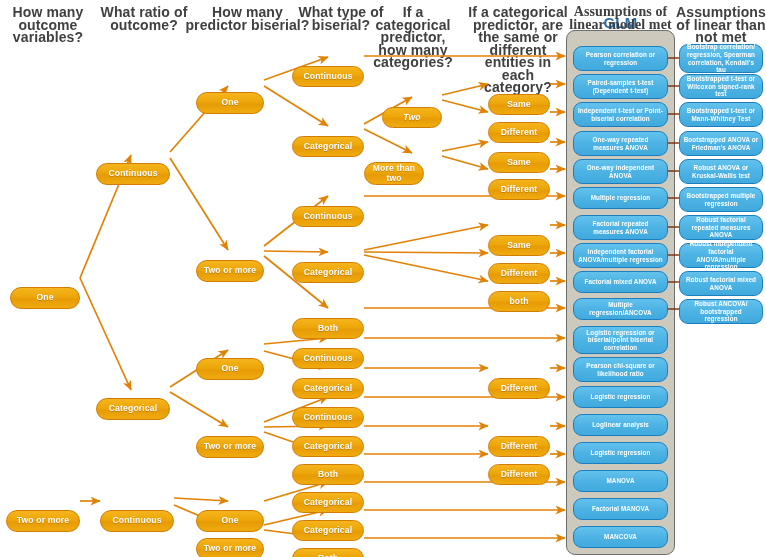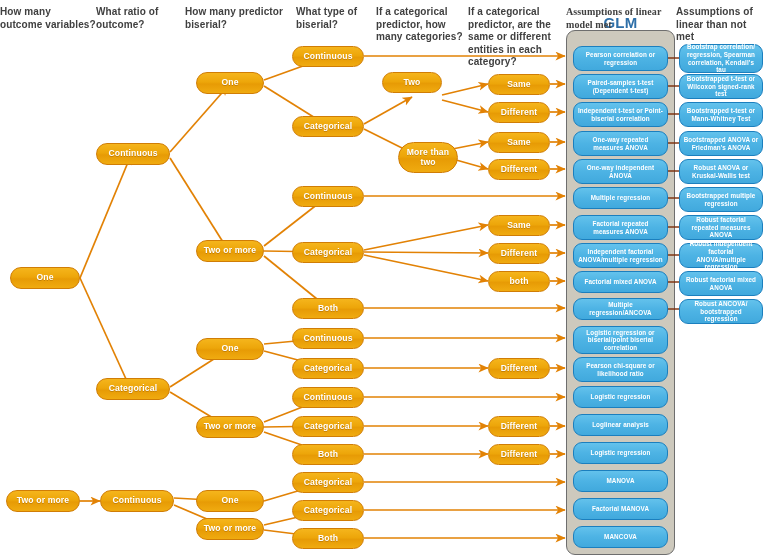--- a/index.html
+++ b/index.html
@@ -10,22 +10,22 @@
   #stage{
     position:relative;
     width:766px;
     height:557px;
     overflow:hidden;
     background:#ffffff;
   }
   
   .col-head{
     position:absolute;
-    text-align:left;
-    font-size:10px;
+    text-align:center;
+    font-size:14px;
     font-weight:bold;
     color:#404040;
     line-height:12.5px;
     letter-spacing:0.1px;
   }
   
   #glm-panel{
     position:absolute;
     left:566px;
     top:30px;
@@ -59,20 +59,21 @@
     font-weight:bold;
     display:flex;
     align-items:center;
     justify-content:center;
     text-align:center;
     line-height:9.5px;
     letter-spacing:0.15px;
     text-shadow:0 0.5px 0 rgba(150,90,0,.45);
     z-index:4;
     padding:0 2px;
+    margin-top:20px;
   }
   
   .bnode{
     position:absolute;
     box-sizing:border-box;
     border-radius:9px;
     background:linear-gradient(to bottom,#63c2ec 0%,#4db3e4 50%,#41a9dd 100%);
     border:1.5px solid #1b7fbe;
     color:#ffffff;
     font-size:6.3px;
@@ -188,21 +189,21 @@
         <line x1="668" y1="282" x2="679" y2="282"></line>
         <line x1="668" y1="309" x2="679" y2="309"></line>
       </g>
   </svg>
 
   <div id="headers">
       <div class="col-head" style="left: 0px; top: 6px; width: 96px;">How many outcome variables?</div>
       <div class="col-head" style="left: 96px; top: 6px; width: 96px;">What ratio of outcome?</div>
       <div class="col-head" style="left: 185px; top: 6px; width: 125px;">How many predictor biserial?</div>
       <div class="col-head" style="left: 296px; top: 6px; width: 90px;">What type of biserial?</div>
-      <div class="col-head" style="left: 376px; top: 6px; width: 94px;">If a categorical predictor, how many categories?</div>
+      <div class="col-head" style="left: 366px; top: 6px; width: 94px;">If a categorical predictor, how many categories?</div>
       <div class="col-head" style="left: 468px; top: 6px; width: 100px;">If a categorical predictor, are the same or different entities in each category?</div>
       <div class="col-head" style="left: 566px; top: 6px; width: 109px; font-family: Liberation Serif, serif;">Assumptions of linear model met</div>
       <div class="col-head" style="left: 676px; top: 6px; width: 90px;">Assumptions of linear than not met</div>
     </div>
 
   <div id="orange-layer">
       <div class="node" style="left: 10px; top: 267px; width: 70px; height: 22px;">One</div>
       <div class="node" style="left: 6px; top: 490px; width: 74px; height: 22px;">Two or more</div>
       <div class="node" style="left: 96px; top: 143px; width: 74px; height: 22px;">Continuous</div>
       <div class="node" style="left: 96px; top: 378px; width: 74px; height: 22px;">Categorical</div>
@@ -219,22 +220,22 @@
       <div class="node" style="left: 292px; top: 242px; width: 72px; height: 21px;">Categorical</div>
       <div class="node" style="left: 292px; top: 298px; width: 72px; height: 21px;">Both</div>
       <div class="node" style="left: 292px; top: 328px; width: 72px; height: 21px;">Continuous</div>
       <div class="node" style="left: 292px; top: 358px; width: 72px; height: 21px;">Categorical</div>
       <div class="node" style="left: 292px; top: 387px; width: 72px; height: 21px;">Continuous</div>
       <div class="node" style="left: 292px; top: 416px; width: 72px; height: 21px;">Categorical</div>
       <div class="node" style="left: 292px; top: 444px; width: 72px; height: 21px;">Both</div>
       <div class="node" style="left: 292px; top: 472px; width: 72px; height: 21px;">Categorical</div>
       <div class="node" style="left: 292px; top: 500px; width: 72px; height: 21px;">Categorical</div>
       <div class="node" style="left: 292px; top: 528px; width: 72px; height: 21px;">Both</div>
-      <div class="node" style="left: 382px; top: 72px; width: 60px; height: 21px;">Two</div>
-      <div class="node" style="left: 398px; top: 142px; width: 60px; height: 31px;">More than two</div>
+      <div class="node" style="left: 382px; top: 87px; width: 60px; height: 21px; font-style: italic;">Two</div>
+      <div class="node" style="left: 364px; top: 142px; width: 60px; height: 23px;">More than two</div>
       <div class="node" style="left: 488px; top: 74px; width: 62px; height: 21px;">Same</div>
       <div class="node" style="left: 488px; top: 102px; width: 62px; height: 21px;">Different</div>
       <div class="node" style="left: 488px; top: 132px; width: 62px; height: 21px;">Same</div>
       <div class="node" style="left: 488px; top: 159px; width: 62px; height: 21px;">Different</div>
       <div class="node" style="left: 488px; top: 215px; width: 62px; height: 21px;">Same</div>
       <div class="node" style="left: 488px; top: 243px; width: 62px; height: 21px;">Different</div>
       <div class="node" style="left: 488px; top: 271px; width: 62px; height: 21px;">both</div>
       <div class="node" style="left: 488px; top: 358px; width: 62px; height: 21px;">Different</div>
       <div class="node" style="left: 488px; top: 416px; width: 62px; height: 21px;">Different</div>
       <div class="node" style="left: 488px; top: 444px; width: 62px; height: 21px;">Different</div>

